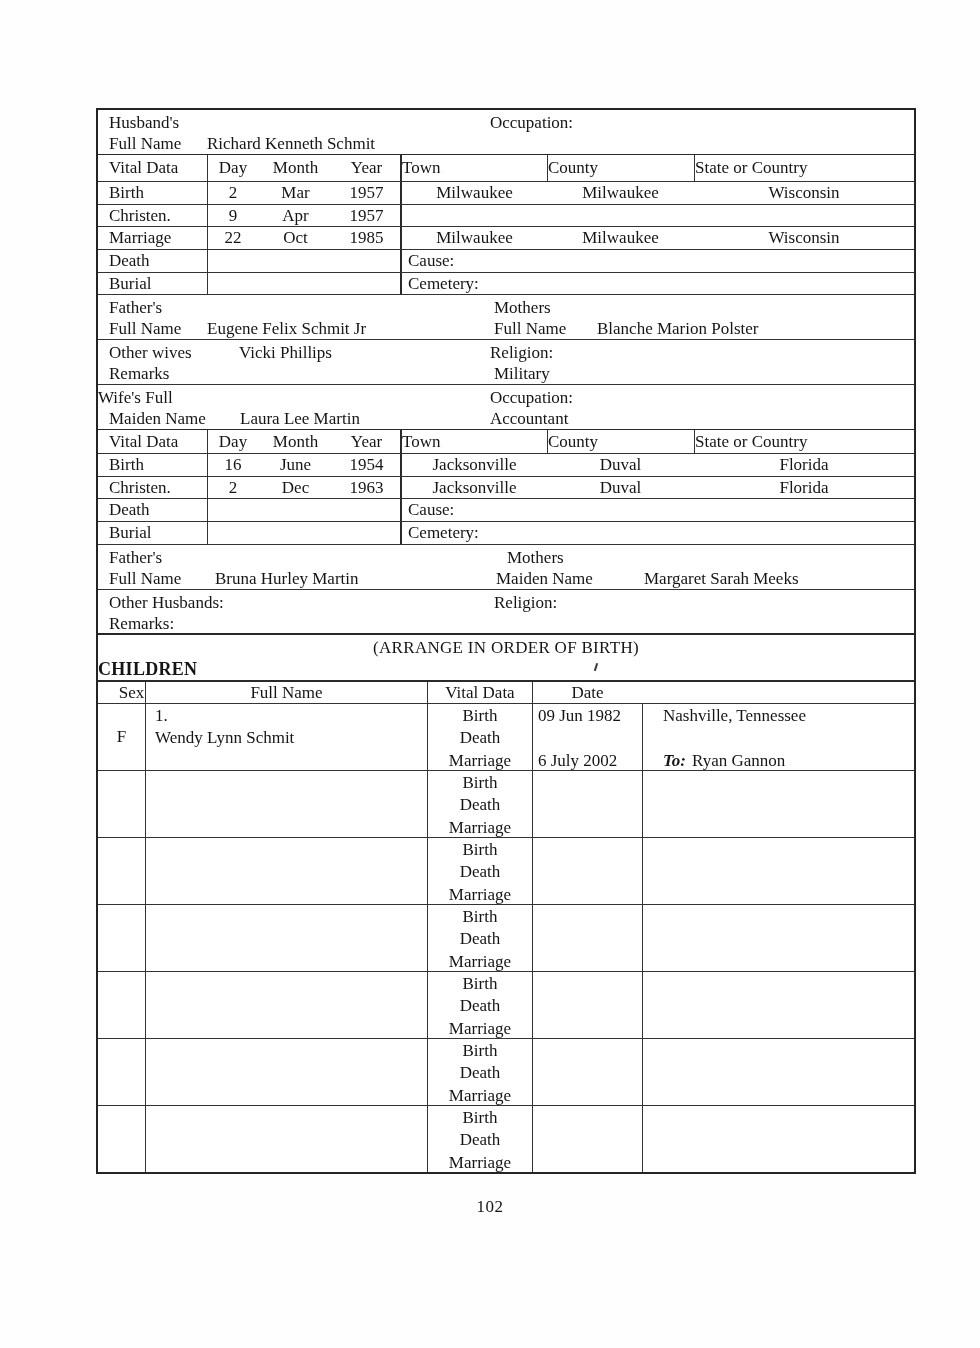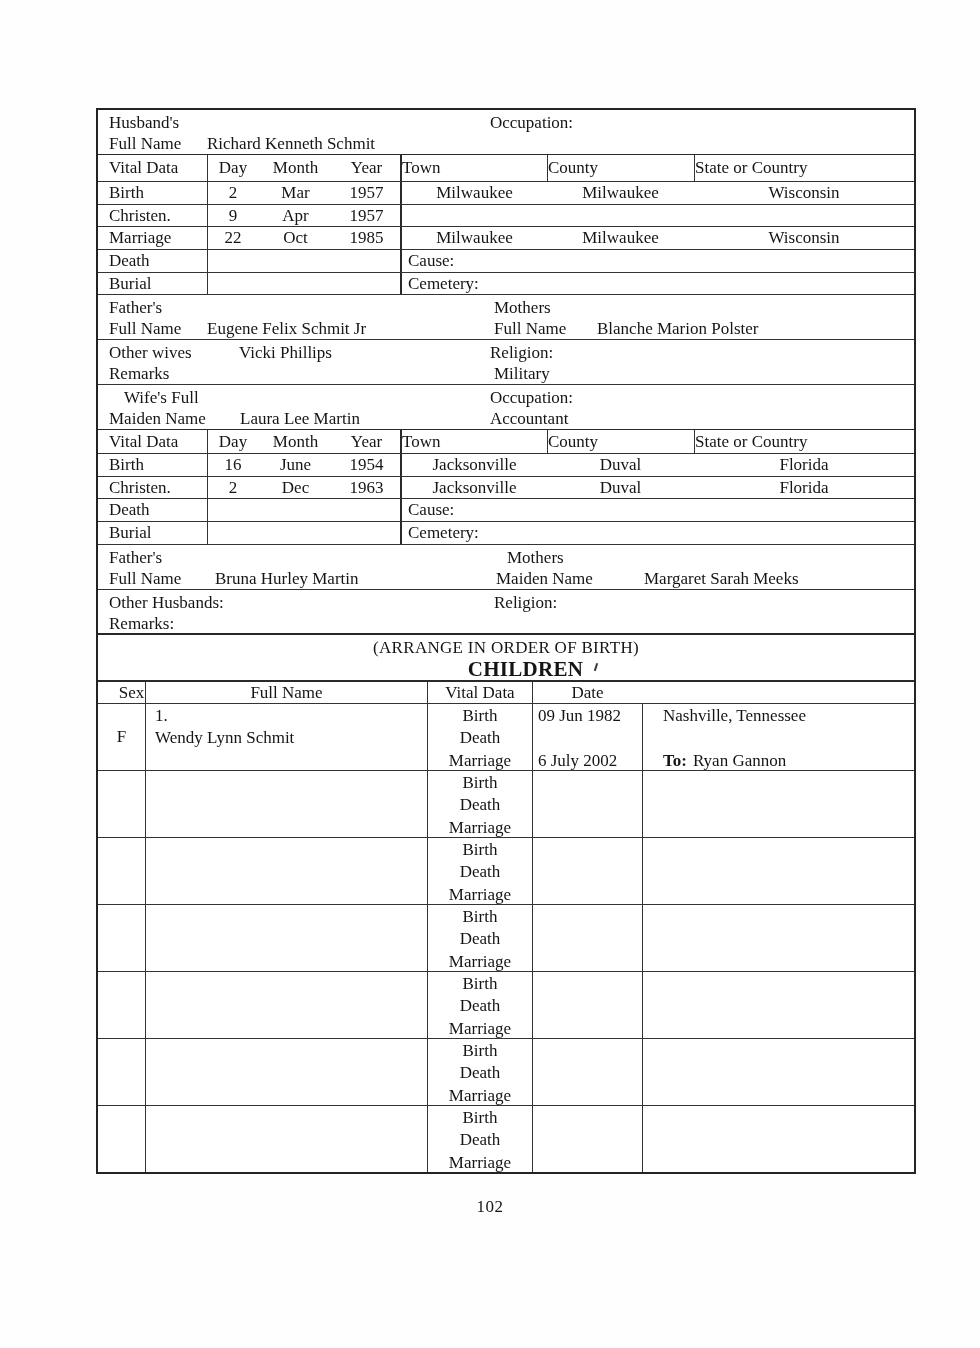--- a/index.html
+++ b/index.html
@@ -35,36 +35,36 @@
   .locs { grid-column: 3 / 6; display: grid; grid-template-columns: 145px 147px 1fr; text-align: center; }
   .wide { grid-column: 3 / 6; padding-left: 6px; }
   .rh27 { height: 27px; line-height: 26px; }
   .rh24 { height: 24px; line-height: 23px; }
   .rh23 { height: 23px; line-height: 22px; }
   .rh22 { height: 22px; line-height: 21px; }
   .vhead .ct, .vhead .lab, .vhead .dmy { font-size: 17px; }
 
   
   .arrange { text-align: center; line-height: 25px; letter-spacing: .3px; }
-  .kids-title { text-align: center; font-weight: bold; font-size: 21px; line-height: 22px; letter-spacing: .3px; padding-left: 39px; }
+  .kids-title { text-align: left; font-weight: bold; font-size: 18px; line-height: 22px; letter-spacing: .3px; }
   .stray { position: absolute; left: 497px; top: 5px; width: 1.5px; height: 8px; background: #3a3a3a; transform: rotate(18deg); }
 
   
   .crow { display: grid; grid-template-columns: 47px 282px 105px 110px 1fr; border-top: 1.5px solid #333; }
   .chead { height: 23px; line-height: 22px; text-align: center; border-top: 2px solid #2a2a2a; }
   .chead .sexh { text-align: center; padding-left: 20px; }
   .kid { height: 67px; }
   .c { border-left: 1.5px solid #333; }
   .l { height: 22.3px; line-height: 22.3px; white-space: nowrap; overflow: hidden; }
   .c-sex { display: flex; align-items: center; justify-content: center; }
   .c-name { padding-left: 9px; padding-top: 1px; }
   .c-vital { text-align: center; padding-top: 1px; }
   .c-date { padding-left: 5px; padding-top: 1px; }
   .c-place { padding-left: 20px; padding-top: 1px; }
-  .bold { font-weight: bold; margin-right: 6px; }
+  .bold { font-weight: bold; margin-right: 6px; font-style: italic; }
 
   .pagenum { position: absolute; left: 0; right: 0; top: 1197px; text-align: center; font-size: 17px; letter-spacing: .5px; }
 </style>
 </head>
 <body>
 
 <div class="sheet">
 
   <div class="sec first h44">
     <span class="t1" style="left:11px">Husband's</span>
@@ -155,21 +155,21 @@
 
   <div class="sec h45">
     <span class="t1" style="left:11px">Other wives</span>
     <span class="t1" style="left:141px">Vicki Phillips</span>
     <span class="t1" style="left:392px">Religion:</span>
     <span class="t2" style="left:11px">Remarks</span>
     <span class="t2" style="left:396px">Military</span>
   </div>
 
   <div class="sec h45">
-    <span class="t1" style="left:26px">Wife's Full</span>
+    <span class="t1" style="left:0">Wife's Full</span>
     <span class="t1" style="left:392px">Occupation:</span>
     <span class="t2" style="left:11px">Maiden Name</span>
     <span class="t2" style="left:142px">Laura Lee Martin</span>
     <span class="t2" style="left:392px">Accountant</span>
   </div>
 
   <div>
     <div class="vrow vhead rh24">
       <div class="cell lab">Vital Data</div>
       <div class="cell dmy">

